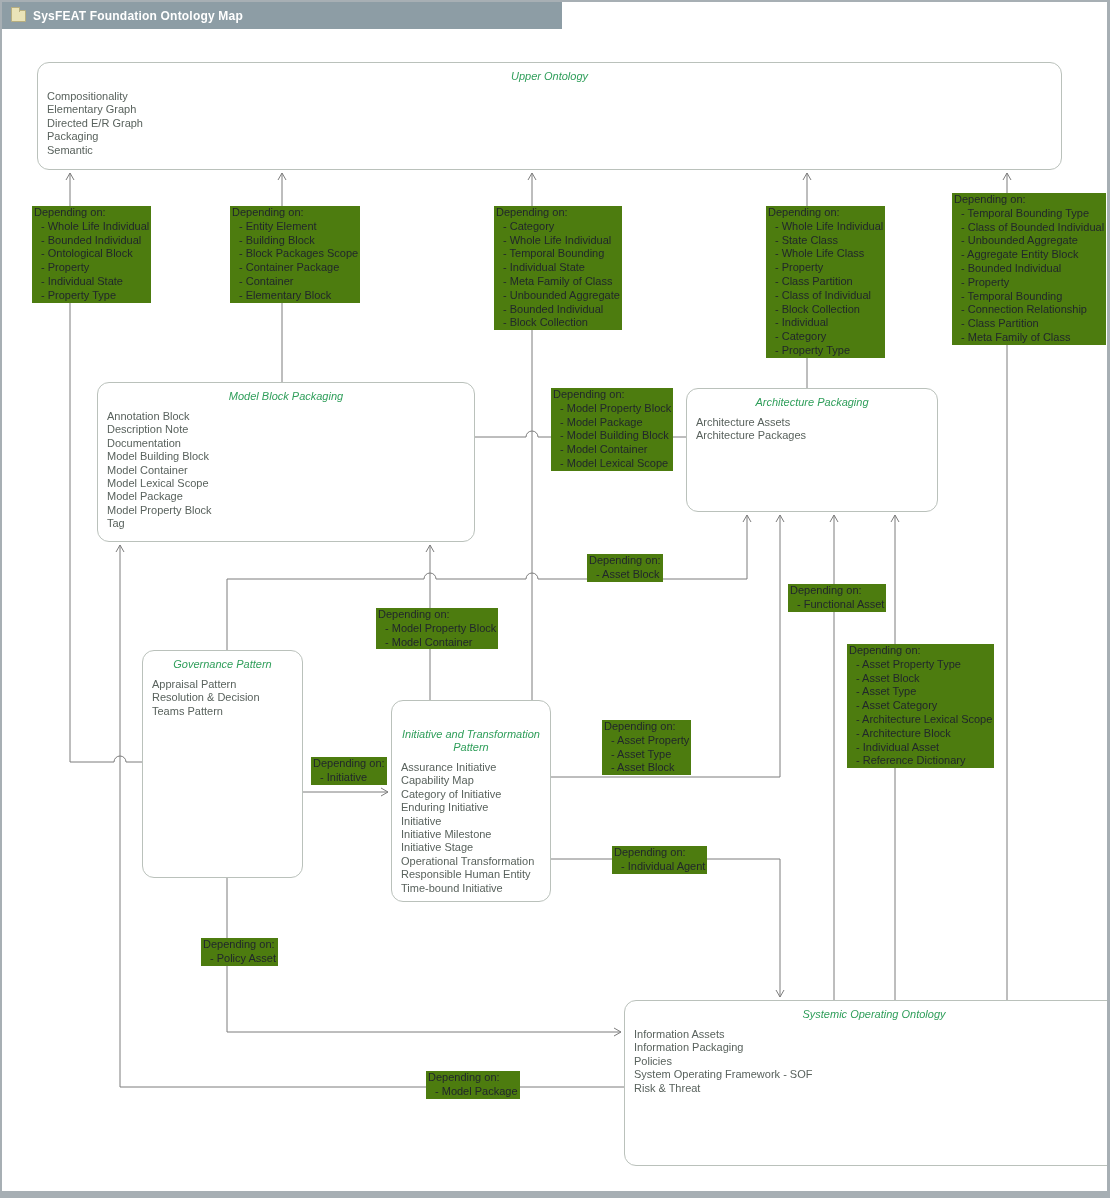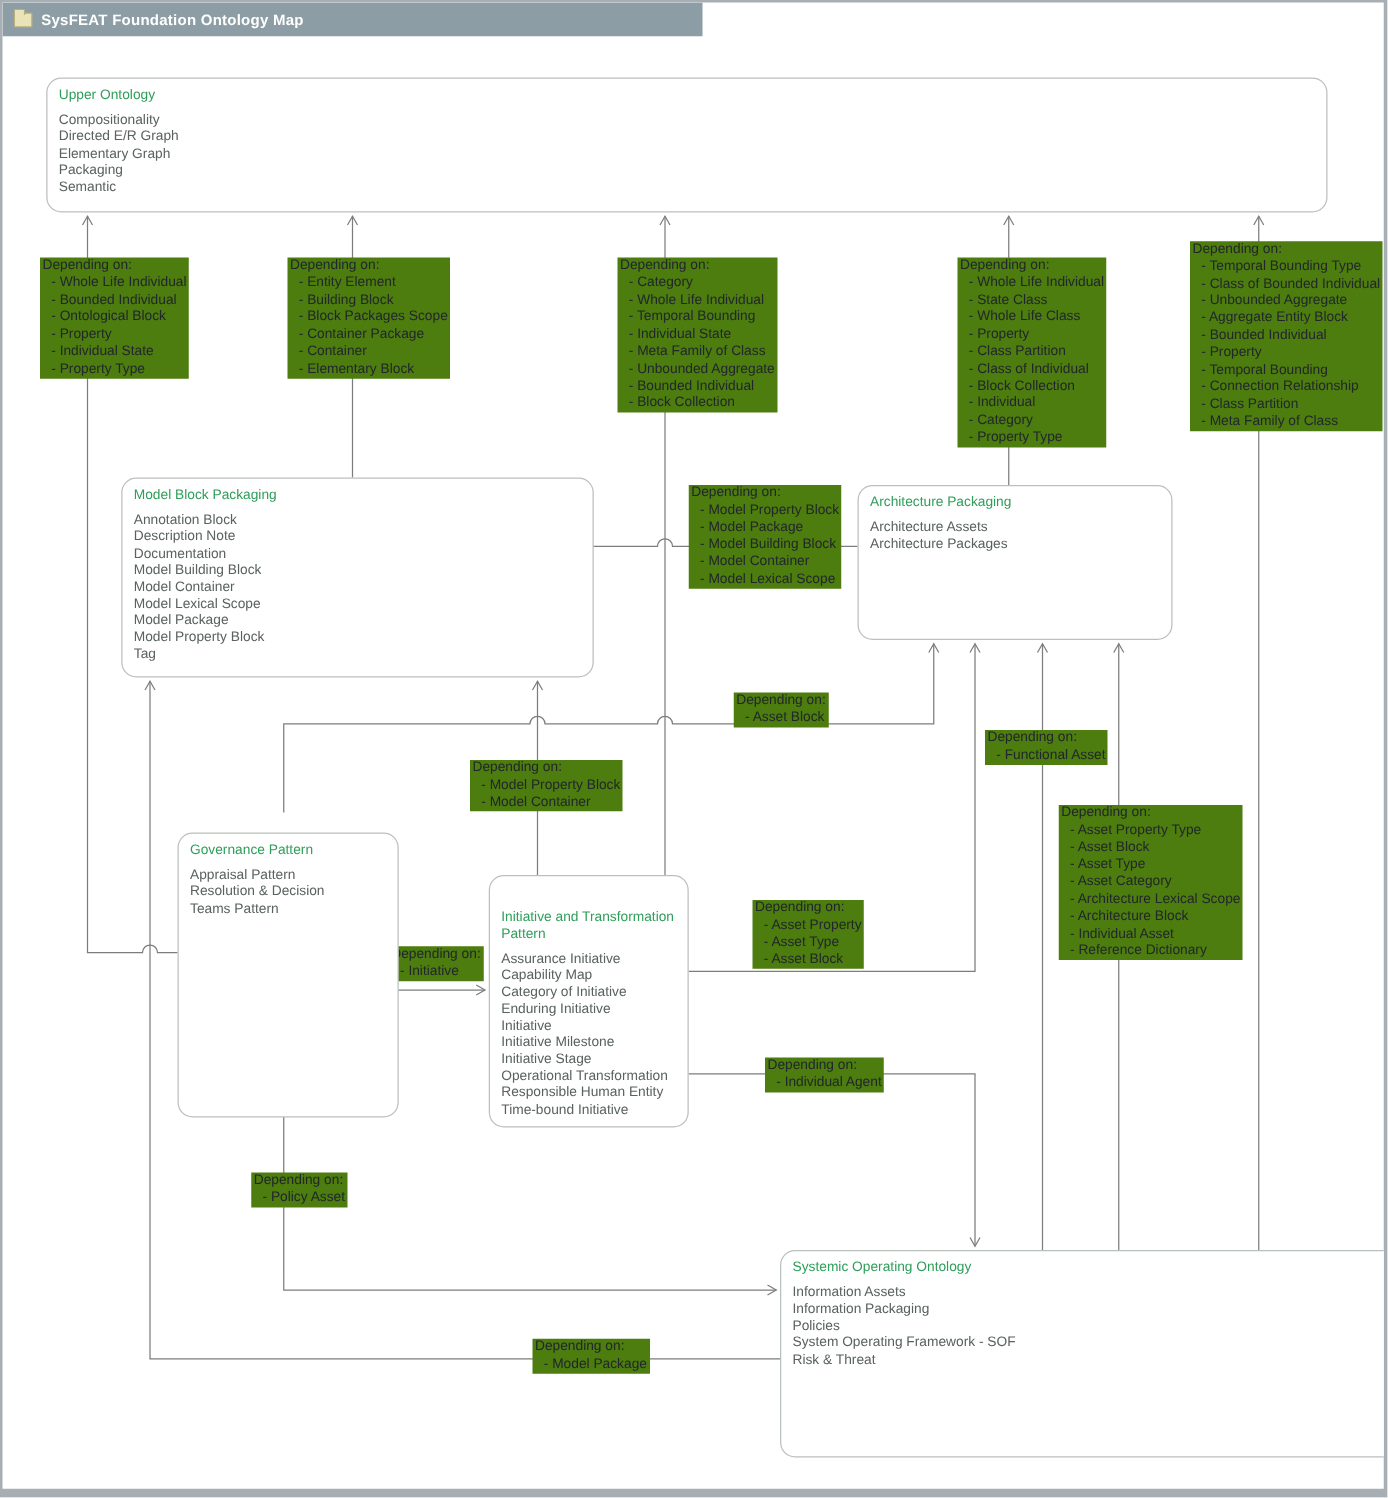--- a/index.html
+++ b/index.html
@@ -21,21 +21,21 @@
   .folder-icon::before {
     content:""; position:absolute; left:-1px; top:-4px; width:7px; height:4px;
     background:#eae3b8; border:1px solid #b7ae7f; border-bottom:none; border-radius:1px 1px 0 0;
   }
   svg.wires { position:absolute; left:0; top:0; z-index:1; }
   svg.wires path { fill:none; stroke:var(--line-color,#7d7d7d); stroke-width:1; }
   .node {
     position:absolute; background:#fff; border:1px solid #bac1bb; border-radius:12px;
     z-index:10; padding:7px 9px;
   }
-  .node-title { color:var(--accent,#2f9e5a); font-size:11px; line-height:13px; text-align:left; margin-bottom:7px; }
+  .node-title { color:var(--accent,#2f9e5a); font-size:11px; line-height:13px; text-align:center; margin-bottom:7px;font-style:italic; }
   .node-items div { color:#59625d; font-size:11px; line-height:13.4px; }
   .dep-label {
     position:absolute; background:#4d7c0f; z-index:5; font-size:11px; color:#21272b;
     line-height:13.8px; padding:0 2px; white-space:nowrap;
   }
   .dep-items div { padding-left:7px; }
 </style>
 </head>
 <body>
 
@@ -66,22 +66,22 @@
     <path marker-end="url(#arrow)" d="M 549 857 L 778 857 L 778 995"></path>
     <path marker-end="url(#arrow)" d="M 225 876 L 225 1030 L 619 1030"></path>
     <path marker-end="url(#arrow)" d="M 622 1085 L 118 1085 L 118 543"></path>
     <path marker-end="url(#arrow)" d="M 301 790 L 386 790"></path>
   </svg>
 
   <div class="node" style="left:35px; top:60px; width:1025px; height:108px;">
     <div class="node-title">Upper Ontology</div>
     <div class="node-items">
         <div>Compositionality</div>
+        <div>Elementary Graph</div>
         <div>Directed E/R Graph</div>
-        <div>Elementary Graph</div>
         <div>Packaging</div>
         <div>Semantic</div>
       </div>
   </div>
 
   <div class="node" style="left:95px; top:380px; width:378px; height:160px;">
     <div class="node-title">Model Block Packaging</div>
     <div class="node-items">
         <div>Annotation Block</div>
         <div>Description Note</div>
@@ -96,21 +96,21 @@
   </div>
 
   <div class="node" style="left:684px; top:386px; width:252px; height:124px;">
     <div class="node-title">Architecture Packaging</div>
     <div class="node-items">
         <div>Architecture Assets</div>
         <div>Architecture Packages</div>
       </div>
   </div>
 
-  <div class="node" style="left:140px; top:664px; width:177px; height:228px;">
+  <div class="node" style="left:140px; top:648px; width:161px; height:228px;">
     <div class="node-title">Governance Pattern</div>
     <div class="node-items">
         <div>Appraisal Pattern</div>
         <div>Resolution &amp; Decision</div>
         <div>Teams Pattern</div>
       </div>
   </div>
 
   <div class="node" style="left:389px; top:698px; width:160px; height:202px;">
     <div class="node-title" style="white-space:normal;margin-top:20px;">Initiative and Transformation Pattern</div>

